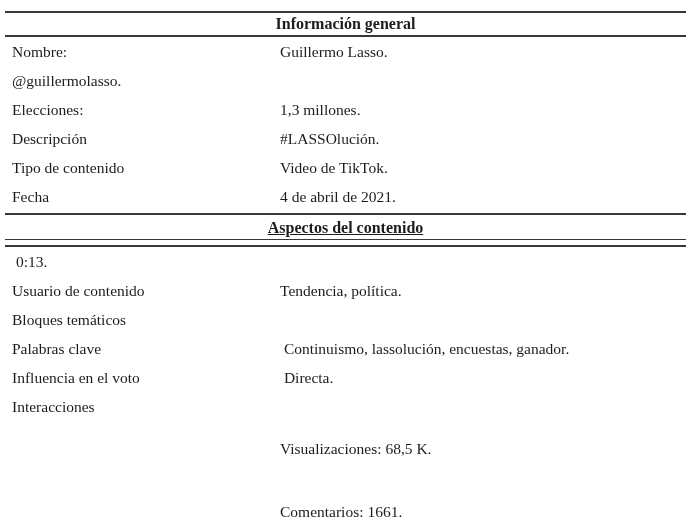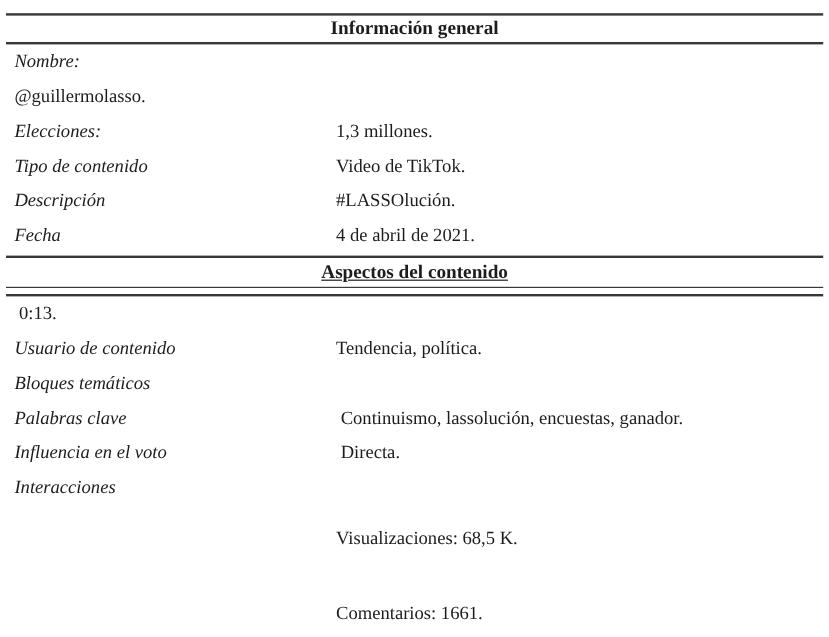--- a/index.html
+++ b/index.html
@@ -48,21 +48,20 @@
   .row {
     display: flex;
     align-items: flex-start;
     padding: 4px 7px;
     font-size: 15.5px;
     line-height: 21px;
   }
   .row .label {
     flex: 0 0 268px;
     width: 268px;
-    font-style: italic;
   }
   .row .value {
     flex: 1;
     white-space: pre-wrap;
   }
   .row.tight-bottom {
     padding-bottom: 0;
   }
   .value-line {
     line-height: 21px;
@@ -78,35 +77,36 @@
 
     <div class="section-header">
       <span>Información general</span>
     </div>
 
     <div class="rule"></div>
 
     <div class="tbody">
       <div class="row">
         <div class="label">Nombre:</div>
+        <div class="value">Guillermo Lasso.</div>
       </div>
       <div class="row">
         <div class="value">@guillermolasso.</div>
       </div>
       <div class="row">
         <div class="label">Elecciones:</div>
         <div class="value">1,3 millones.</div>
       </div>
       <div class="row">
+        <div class="label">Descripción</div>
+        <div class="value">#LASSOlución.</div>
+      </div>
+      <div class="row">
         <div class="label">Tipo de contenido</div>
         <div class="value">Video de TikTok.</div>
-      </div>
-      <div class="row">
-        <div class="label">Descripción</div>
-        <div class="value">#LASSOlución.</div>
       </div>
       <div class="row">
         <div class="label">Fecha</div>
         <div class="value">4 de abril de 2021.</div>
       </div>
     </div>
 
     <div class="rule"></div>
 
     <div class="section-header section-header-2">

